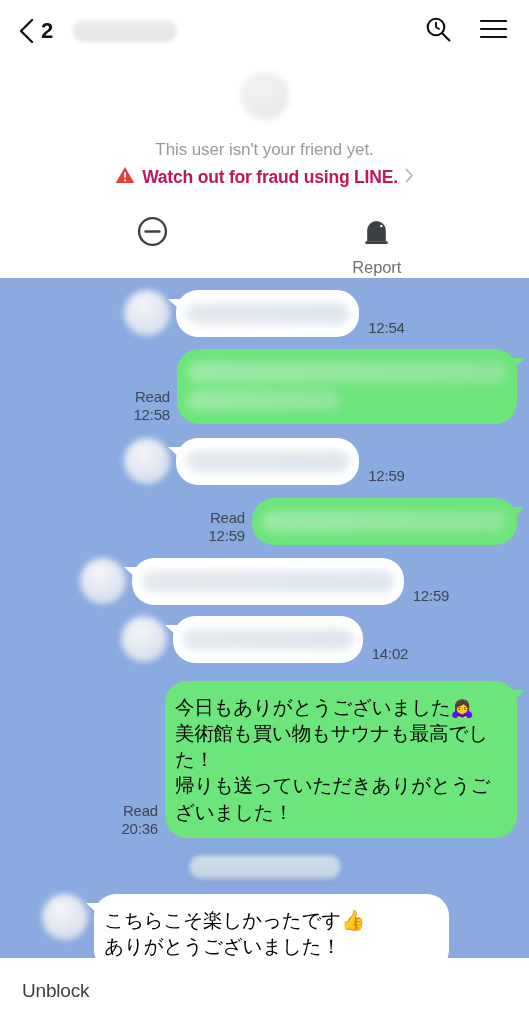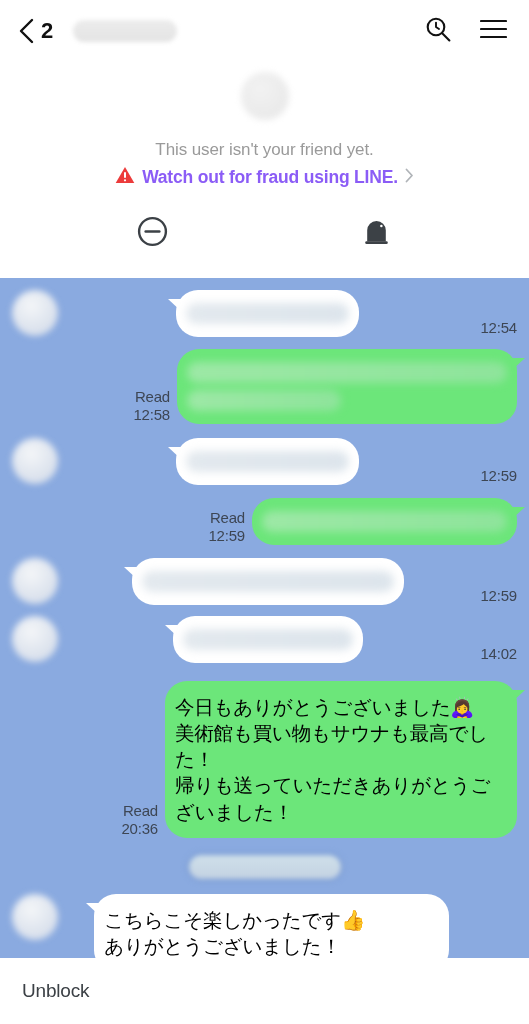--- a/index.html
+++ b/index.html
@@ -40,42 +40,42 @@
   .notice-line1 {
     text-align:center; color:#9a9a9a; font-size:17px;
     margin-top:20px; letter-spacing:-0.1px;
   }
   .notice-line2 {
     display:flex; align-items:center; justify-content:center;
     gap:7px; margin-top:6px;
   }
   .warn-tri { flex:0 0 auto; }
   .notice-line2 .txt {
-    color:#8b5cf6; font-size:17.5px; font-weight:600;
+    color:#be185d; font-size:17.5px; font-weight:600;
     letter-spacing:-0.2px;
   }
   .small-chevron { flex:0 0 auto; }
 
   
   .actions {
     display:flex; margin-top:26px; padding:0 40px;
   }
   .action { flex:1 1 0; text-align:center; }
   .action-icon { height:34px; display:flex; align-items:center; justify-content:center; }
   .action-label {
     margin-top:10px; color:#6d7277; font-size:16.5px; letter-spacing:-0.1px;
   }
 
   
   .chat {
     position:absolute; left:0; right:0; top:278px; bottom:66px;
     background:#8aaae0; overflow:hidden;
   }
   .row { display:flex; align-items:flex-start; padding:0 12px; }
-  .row.incoming { justify-content:space-between; }
+  .row.incoming { justify-content:center; }
   .row.outgoing { justify-content:flex-end; }
 
   .avatar {
     width:46px; height:46px; border-radius:50%; flex:0 0 auto;
     background:radial-gradient(circle at 42% 34%,#f4f6f8,#ccd6e6);
     filter:blur(3.2px); margin-right:6px;
   }
 
   
   .bub {
@@ -196,20 +196,21 @@
     </div>
   </div>
   <div class="action">
     <div class="action-icon">
       <svg width="29" height="31" viewBox="0 0 29 31">
         <path d="M5.2 25.5 V14.3 A9.3 9.3 0 0 1 23.8 14.3 V25.5 Z" fill="#3c4146"></path>
         <rect x="3.2" y="25.3" width="22.6" height="2.8" rx="1.4" fill="#3c4146"></rect>
         <circle cx="19.4" cy="10.1" r="1.25" fill="#ffffff"></circle>
       </svg>
     </div>
+    <div class="action-label">Report</div>
   </div>
 </div>
 
 <div class="chat">
 
   <div class="row incoming" style="margin-top:12px;">
     <div class="avatar"></div>
     <div class="bub in" style="width:183px;">
       <div class="redact">
         <div class="bar"></div>

